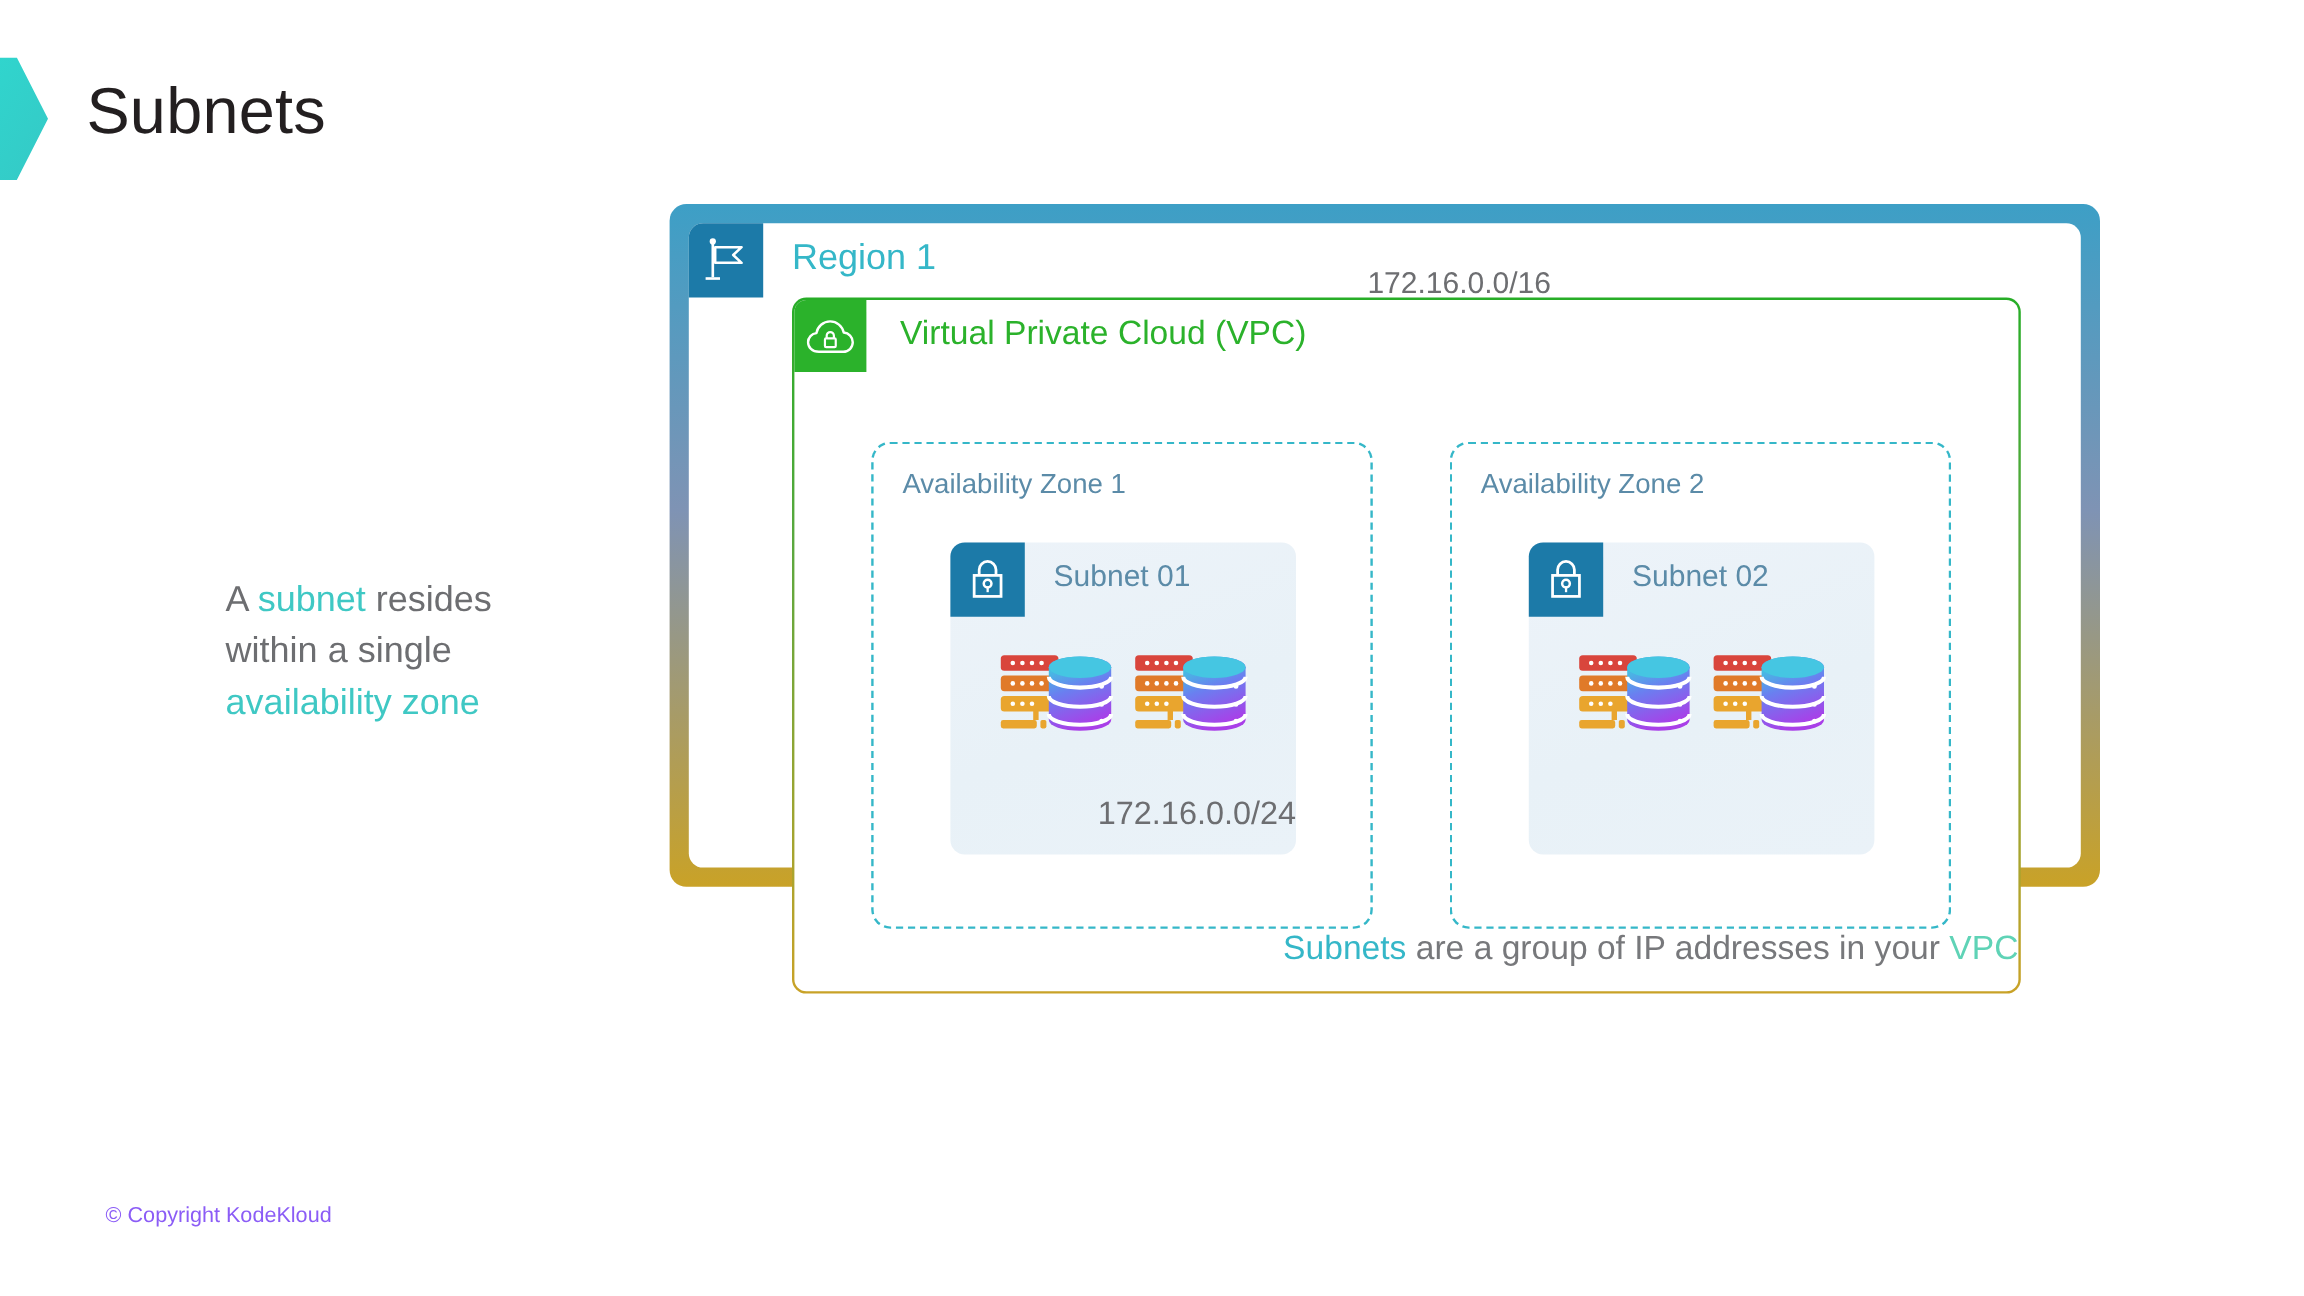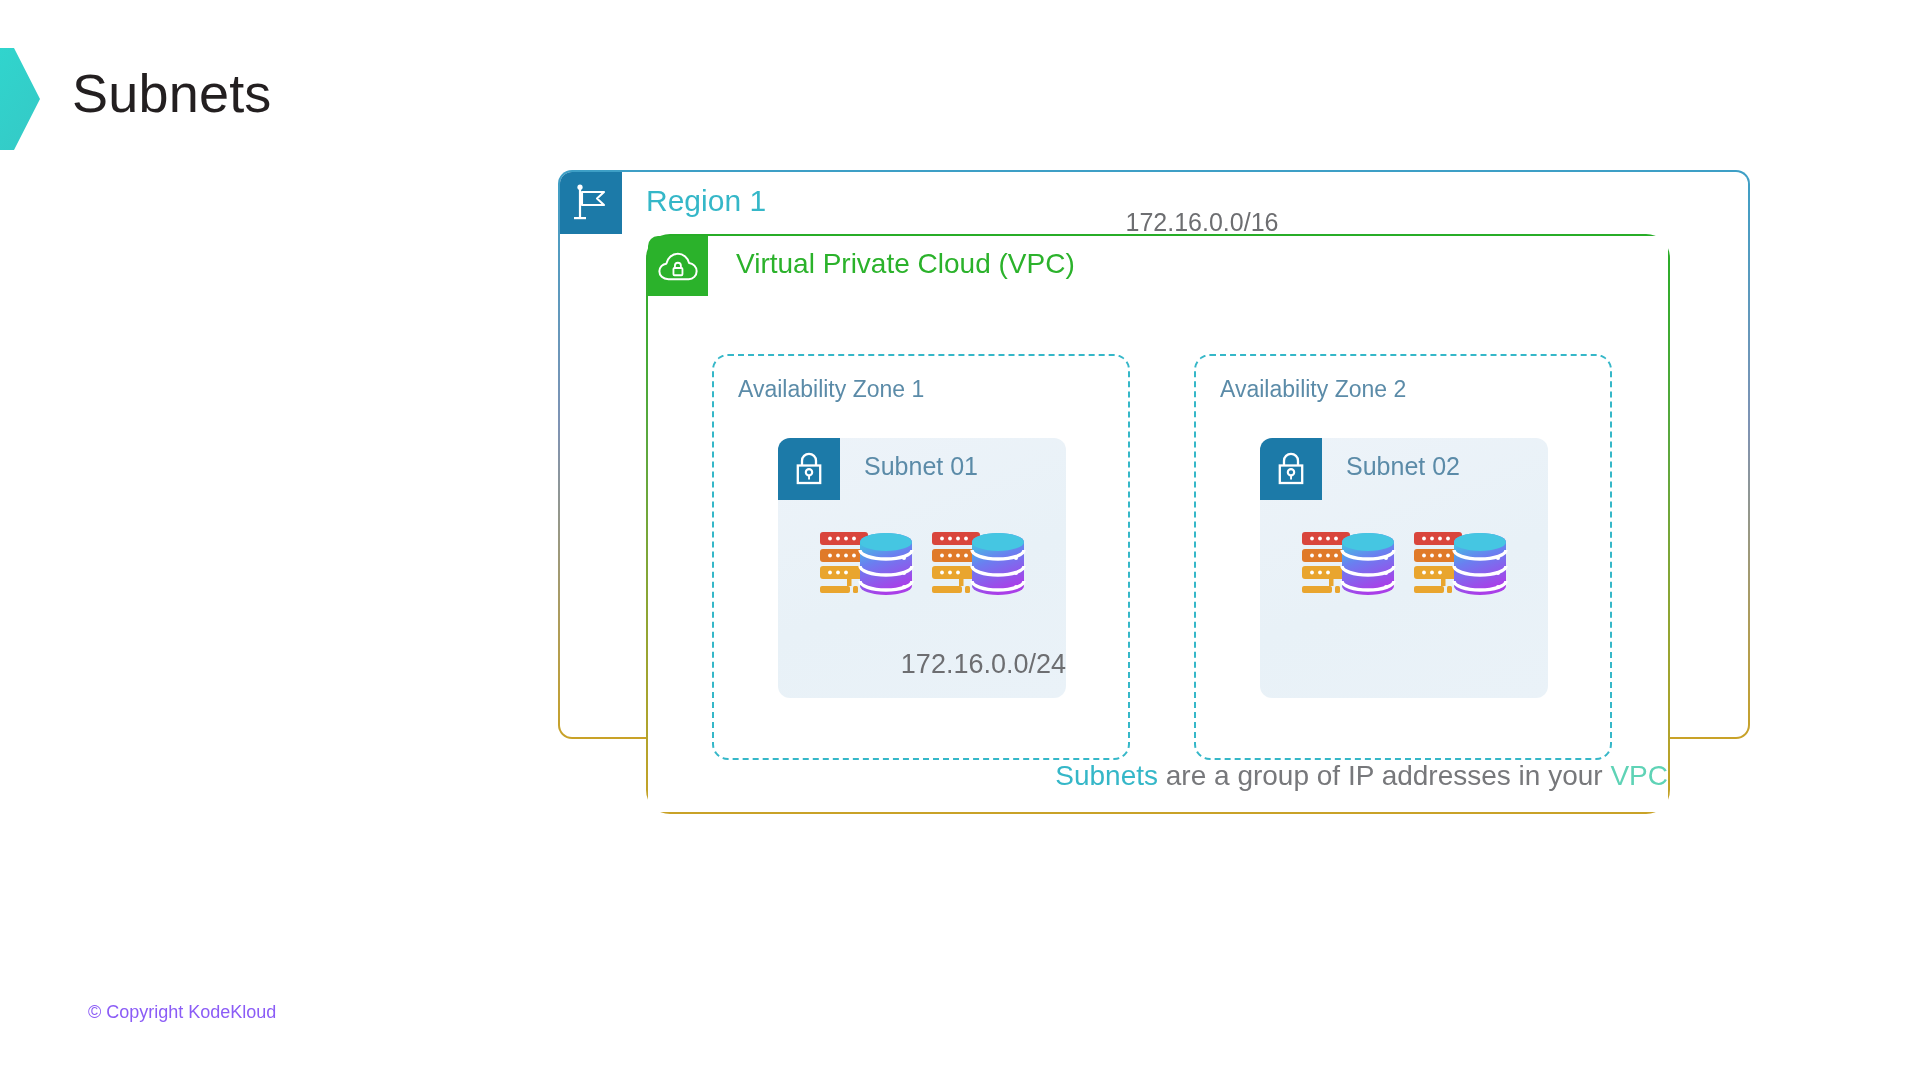--- a/index.html
+++ b/index.html
@@ -70,21 +70,21 @@
     width: 1640px;
     height: 0;
   }
   .region-frame {
     position: absolute;
     left: 0;
     top: 0;
     width: 1192px;
     height: 569px;
     border-radius: 14px;
-    padding: 2px;
+    padding: 16px;
     background: linear-gradient(to bottom, #3d9fc6 0%, #7f93b4 45%, #c9a227 100%);
   }
   .region-inner {
     width: 100%;
     height: 100%;
     background: #ffffff;
     border-radius: 12px;
     position: relative;
   }
   .badge-region {
@@ -118,21 +118,21 @@
     color: #6d6e71;
   }
 
   
   .vpc-frame {
     position: absolute;
     left: 86px;
     top: 62px;
     width: 1024px;
     height: 580px;
-    border-radius: 24px;
+    border-radius: 12px;
     padding: 2px;
     background: linear-gradient(to bottom, #27ad27 0%, #5aa83f 35%, #c9a227 100%);
   }
   .vpc-inner {
     width: 100%;
     height: 100%;
     background: #ffffff;
     border-radius: 10px;
     position: relative;
   }
@@ -250,20 +250,21 @@
       <linearGradient id="chevGrad" x1="0" y1="0" x2="1" y2="1">
         <stop offset="0%" stop-color="#2fd8cf"></stop>
         <stop offset="100%" stop-color="#35c9c6"></stop>
       </linearGradient>
     </defs>
     <path d="M0 0 L44 0 L70 51 L44 102 L0 102 L26 51 Z" fill="url(#chevGrad)"></path>
   </svg>
 
   <div class="page-title">Subnets</div>
 
+  <div class="left-note"><span>A </span><span class="tealtxt">subnet</span><span> resides within a single </span><span class="tealtxt">availability zone</span></div>
 
   <div class="copyright">© Copyright KodeKloud</div>
 
   <div class="region-box">
     <div class="region-frame">
       <div class="region-inner">
 
         <div class="badge-region">
           <svg width="36" height="38" viewBox="0 0 36 38">
             <circle cx="7" cy="3.2" r="2.6" fill="#ffffff"></circle>

